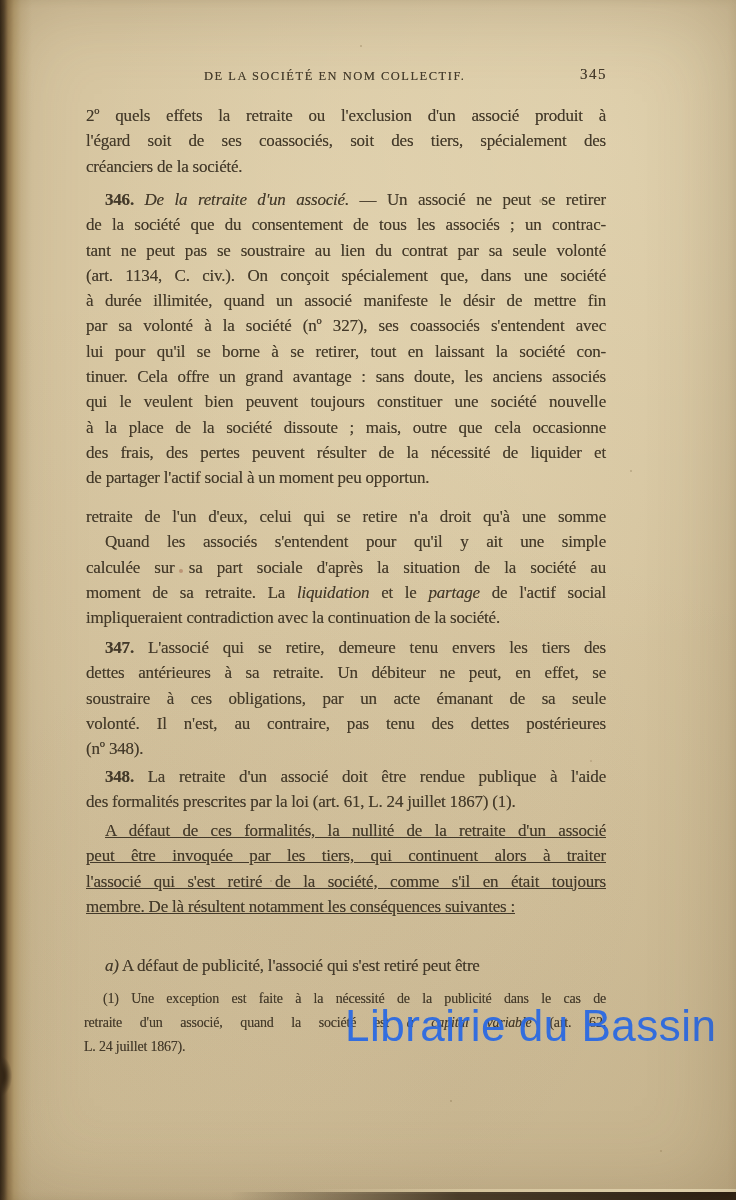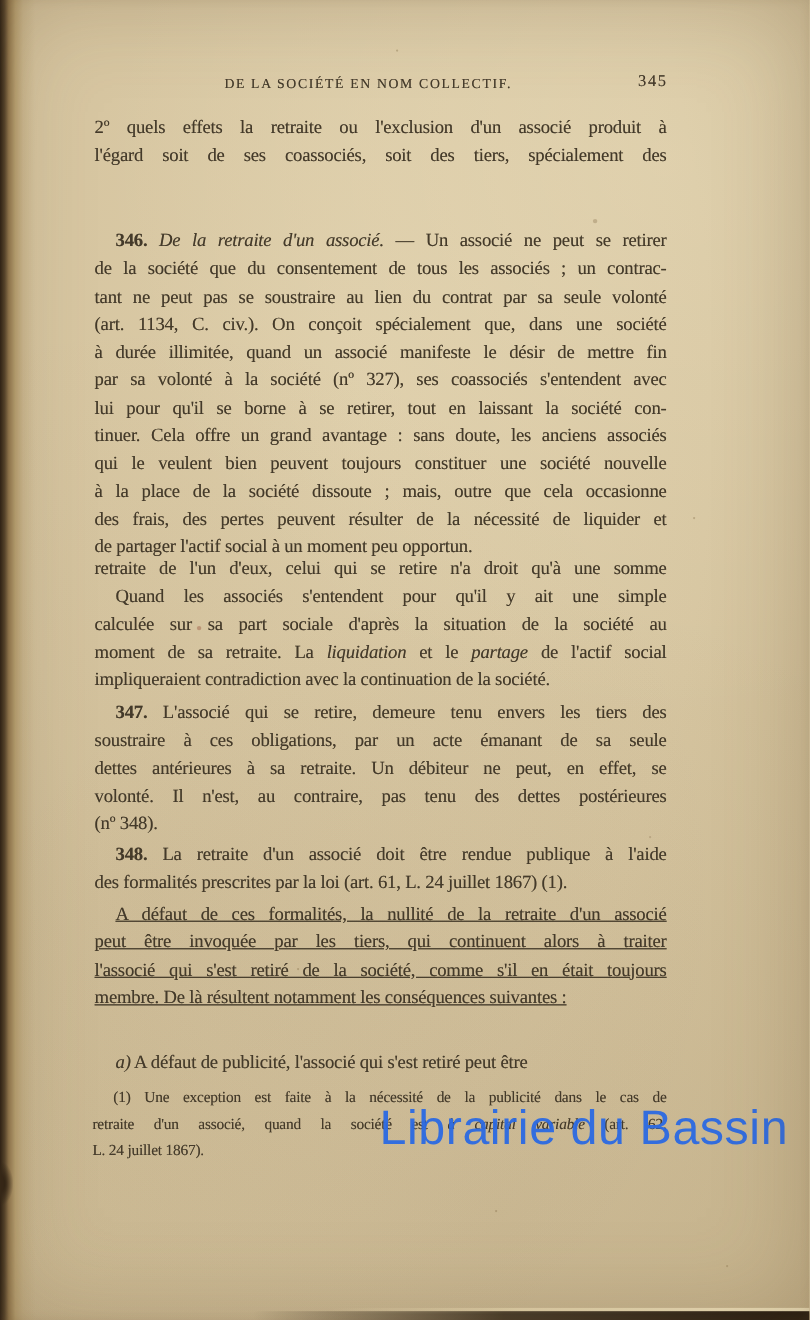--- a/index.html
+++ b/index.html
@@ -64,22 +64,23 @@
 <div class="page">
   <div class="speckles"></div>
 
   <div class="header-title">DE LA SOCIÉTÉ EN NOM COLLECTIF.</div>
   <div class="page-number">345</div>
 
   <div id="body-text">
       <div class="para" style="top: 103px;">
         <div class="line">2º quels effets la retraite ou l'exclusion d'un associé produit à</div>
         <div class="line">l'égard soit de ses coassociés, soit des tiers, spécialement des</div>
+        <div class="line end">créanciers de la société.</div>
       </div>
-      <div class="para" style="top: 187px; margin-top: 19px;">
+      <div class="para" style="top: 187px;">
         <div class="line indent"><b>346.</b> <i>De la retraite d'un associé.</i> — Un associé ne peut se retirer</div>
         <div class="line">de la société que du consentement de tous les associés ; un contrac-</div>
         <div class="line">tant ne peut pas se soustraire au lien du contrat par sa seule volonté</div>
         <div class="line">(art. 1134, C. civ.). On conçoit spécialement que, dans une société</div>
         <div class="line">à durée illimitée, quand un associé manifeste le désir de mettre fin</div>
         <div class="line">par sa volonté à la société (nº 327), ses coassociés s'entendent avec</div>
         <div class="line">lui pour qu'il se borne à se retirer, tout en laissant la société con-</div>
         <div class="line">tinuer. Cela offre un grand avantage : sans doute, les anciens associés</div>
         <div class="line">qui le veulent bien peuvent toujours constituer une société nouvelle</div>
         <div class="line">à la place de la société dissoute ; mais, outre que cela occasionne</div>
@@ -88,22 +89,22 @@
       </div>
       <div class="para" style="top: 504px;">
         <div class="line">retraite de l'un d'eux, celui qui se retire n'a droit qu'à une somme</div>
         <div class="line indent">Quand les associés s'entendent pour qu'il y ait une simple</div>
         <div class="line">calculée sur sa part sociale d'après la situation de la société au</div>
         <div class="line">moment de sa retraite. La <i>liquidation</i> et le <i>partage</i> de l'actif social</div>
         <div class="line end">impliqueraient contradiction avec la continuation de la société.</div>
       </div>
       <div class="para" style="top: 635px;">
         <div class="line indent"><b>347.</b> L'associé qui se retire, demeure tenu envers les tiers des</div>
+        <div class="line">dettes antérieures à sa retraite. Un débiteur ne peut, en effet, se</div>
         <div class="line">soustraire à ces obligations, par un acte émanant de sa seule</div>
-        <div class="line">dettes antérieures à sa retraite. Un débiteur ne peut, en effet, se</div>
         <div class="line">volonté. Il n'est, au contraire, pas tenu des dettes postérieures</div>
         <div class="line end">(nº 348).</div>
       </div>
       <div class="para" style="top: 764px;">
         <div class="line indent"><b>348.</b> La retraite d'un associé doit être rendue publique à l'aide</div>
         <div class="line end">des formalités prescrites par la loi (art. 61, L. 24 juillet 1867) (1).</div>
       </div>
       <div class="para" style="top: 818px; text-decoration: underline;">
         <div class="line indent">A défaut de ces formalités, la nullité de la retraite d'un associé</div>
         <div class="line">peut être invoquée par les tiers, qui continuent alors à traiter</div>

